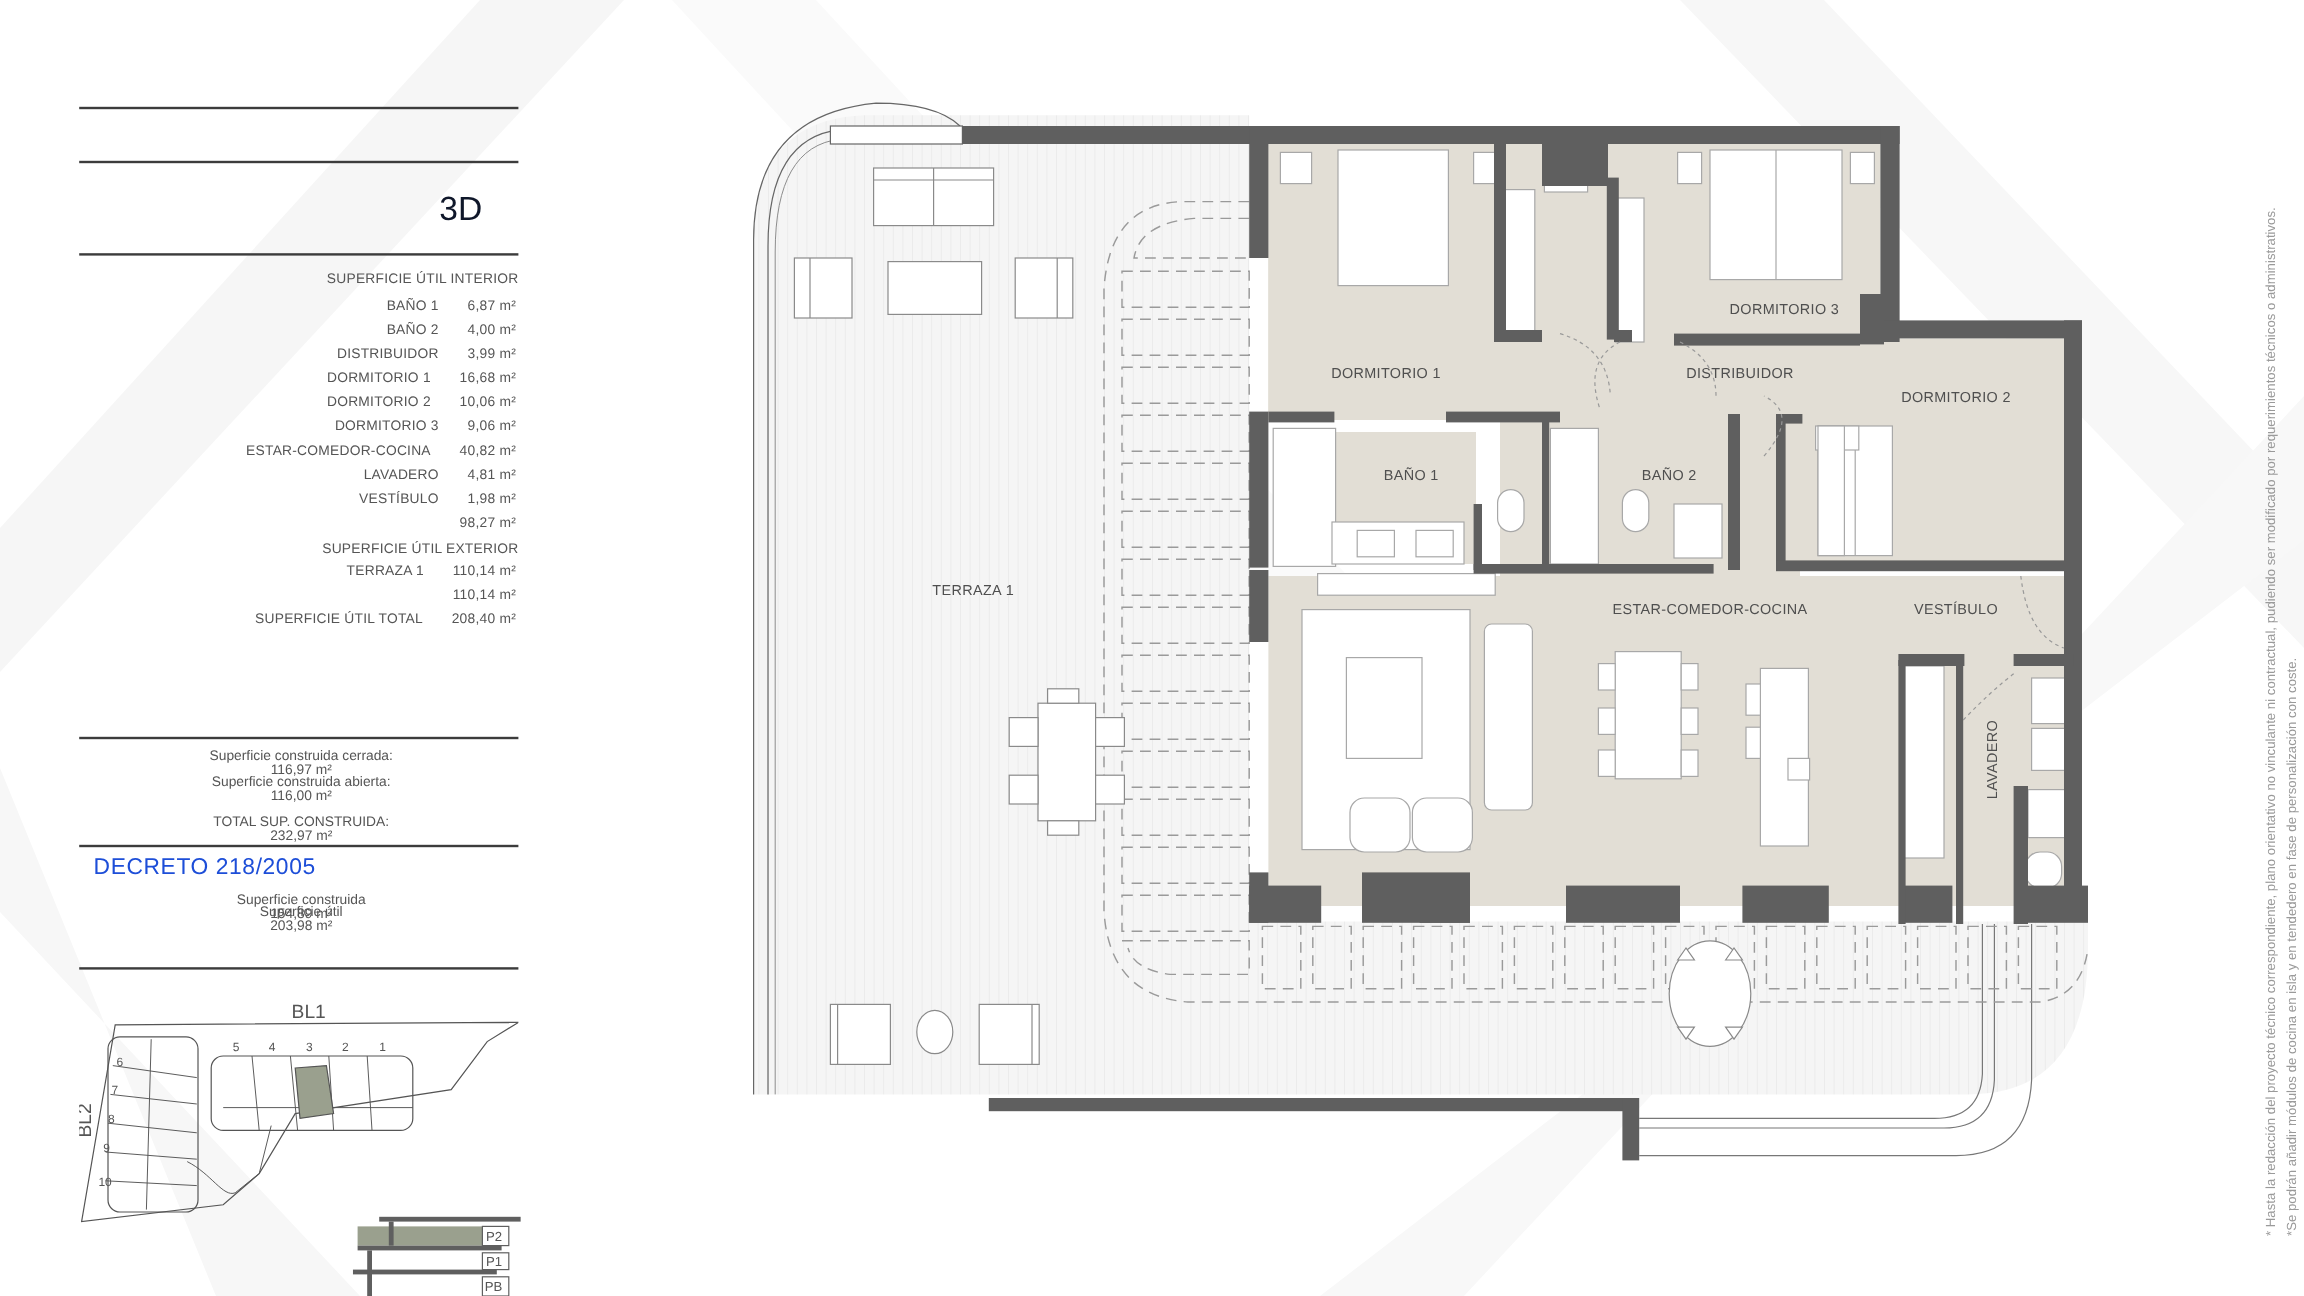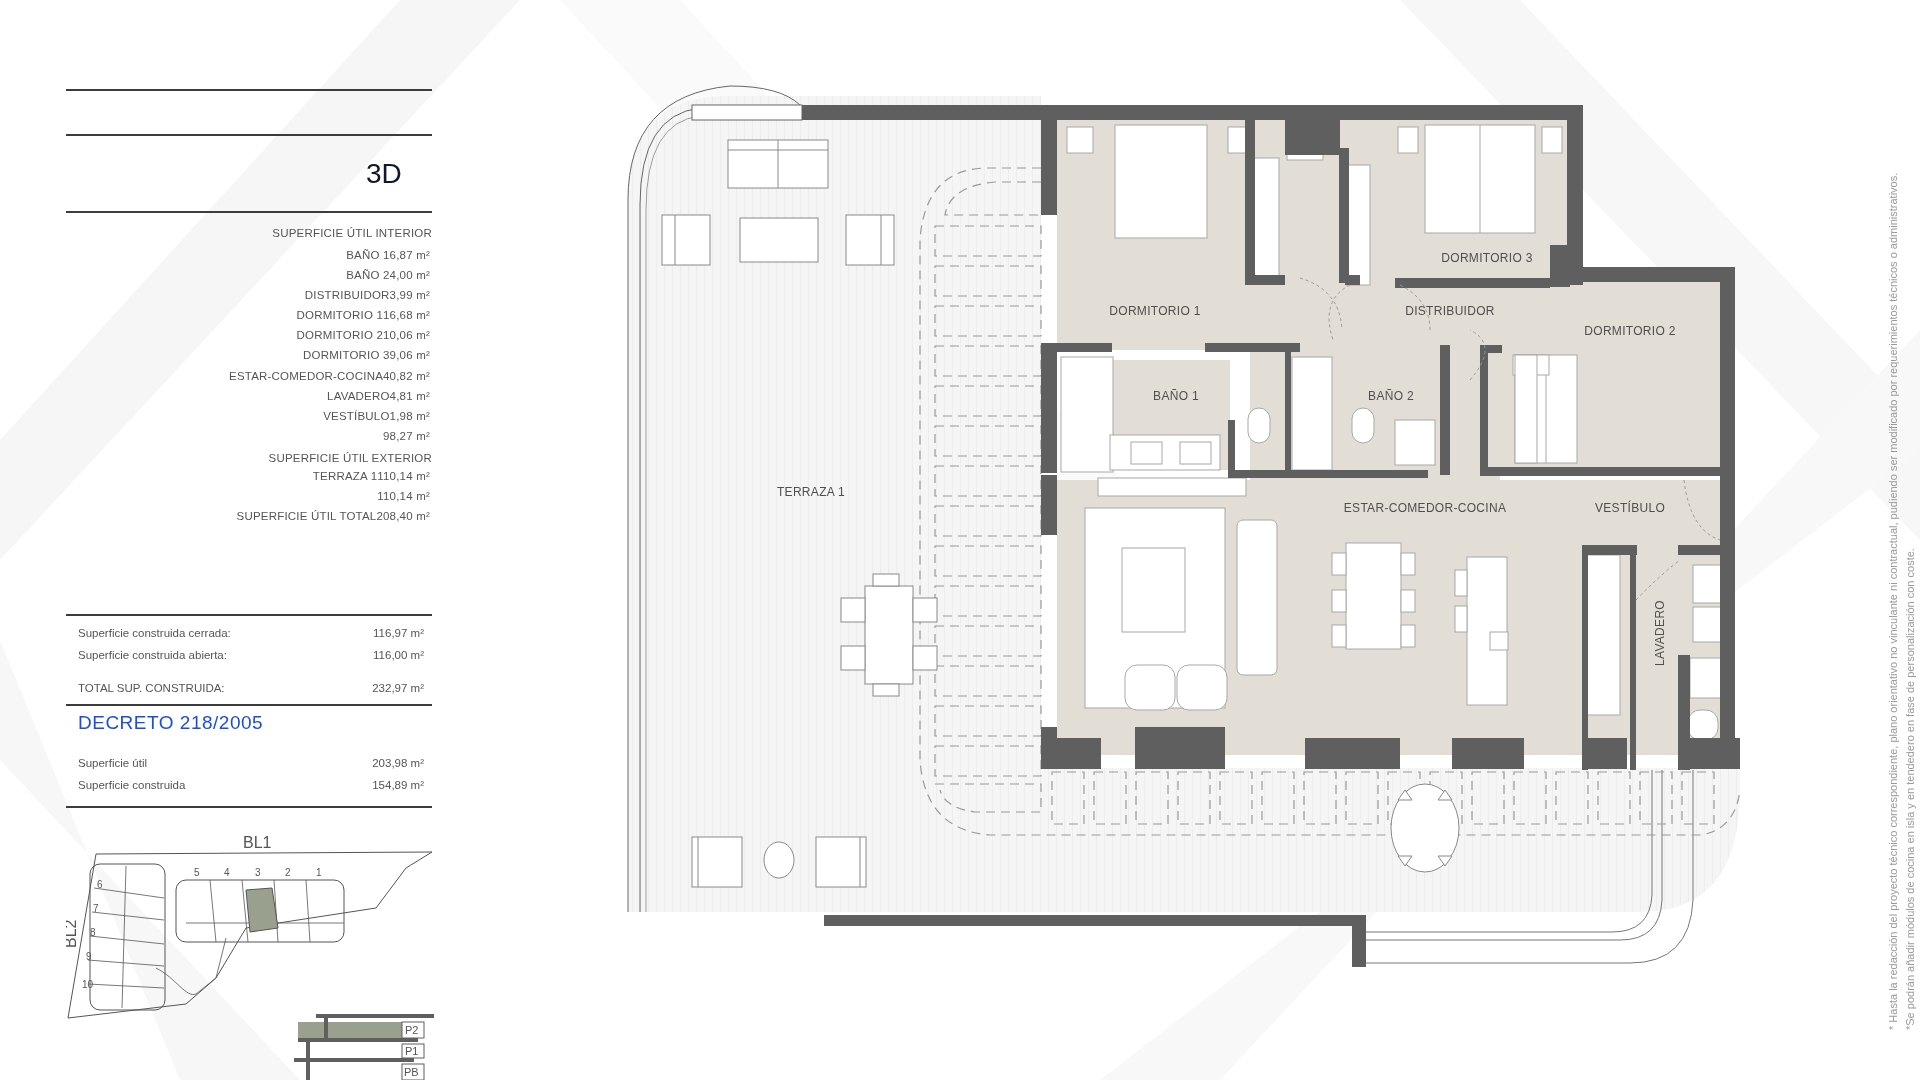--- a/index.html
+++ b/index.html
@@ -8,22 +8,22 @@
 
   .bg-deco { position: absolute; inset: 0; z-index: 0; pointer-events: none; }
 
   .panel { position: absolute; left: 66px; top: 0; width: 366px; height: 1080px; z-index: 2; }
   .hr { position: absolute; left: 0; width: 366px; height: 2px; background: #3c3c3c; }
   .location { position: absolute; top: 99px; left: 0; width: 366px; text-align: center; font-size: 20px; color: #4d4d4d; }
   .unit-code { position: absolute; top: 146px; left: 2px; font-size: 50px; color: #3f3f3f; letter-spacing: 1px; font-weight: normal; }
   .unit-type { position: absolute; top: 158px; left: 300px; font-size: 28px; color: #0f172a; }
 
   .tbl-row { position: absolute; left: 4px; width: 362px; height: 18px; font-size: 11.5px; color: #555; display: flex; justify-content: flex-end; align-items: center; letter-spacing: 0.2px; }
-  .tbl-row .v { text-align: right; padding-right: 2px; }
-  .built-row { position: absolute; left: 12px; width: 346px; height: 18px; font-size: 11.5px; color: #555; display: flex; justify-content: space-between; align-items: center; }
+  .tbl-row .v { text-align: right; padding-right: 2px; margin-left: 24px; }
+  .built-row { position: absolute; left: 12px; width: 346px; height: 18px; font-size: 11.5px; color: #555; display: flex; justify-content: space-between; align-items: center; flex-direction: column; }
   .decreto-title { position: absolute; top: 712px; left: 12px; font-size: 19px; color: #1d4ed8; letter-spacing: 0.5px; }
 
   .site-plan { position: absolute; left: 0; top: 828px; width: 366px; height: 200px; }
   .section { position: absolute; left: 228px; top: 1010px; width: 140px; height: 70px; }
 
   .plan { position: absolute; left: 0; top: 0; width: 1920px; height: 1080px; z-index: 1; }
   .room-label { position: absolute; font-size: 12px; color: #4f4f4f; letter-spacing: 0.3px; white-space: nowrap; transform: translate(-50%, -50%); z-index: 3; }
   .room-label.vertical { transform: translate(-50%, -50%) rotate(-90deg); }
 
   .disclaimer { position: absolute; left: 1885px; top: 1030px; transform-origin: 0 0; transform: rotate(-90deg); font-size: 11px; color: #9a9a9a; line-height: 17px; white-space: nowrap; z-index: 3; }
@@ -120,21 +120,21 @@
       <span>TOTAL SUP. CONSTRUIDA:</span>
       <span>232,97 m²</span>
     </div>
   <div class="hr" style="top:704px"></div>
 
   <div class="decreto-title">DECRETO 218/2005</div>
   <div class="built-row" style="top:754px">
       <span>Superficie útil</span>
       <span>203,98 m²</span>
     </div>
-  <div class="built-row" style="top:776px">
+  <div class="built-row" style="top:744px">
       <span>Superficie construida</span>
       <span>154,89 m²</span>
     </div>
   <div class="hr" style="top:806px"></div>
 
   <svg class="site-plan" viewBox="0 0 366 200" width="366" height="200">
     <g fill="none" stroke="#555" stroke-width="1">
       <polygon points="2,190 30,26 366,24 340,40 310,80 180,100 150,150 120,176"></polygon>
       <rect x="24" y="36" width="75" height="146" rx="10"></rect>
       <g stroke-width="0.8">

